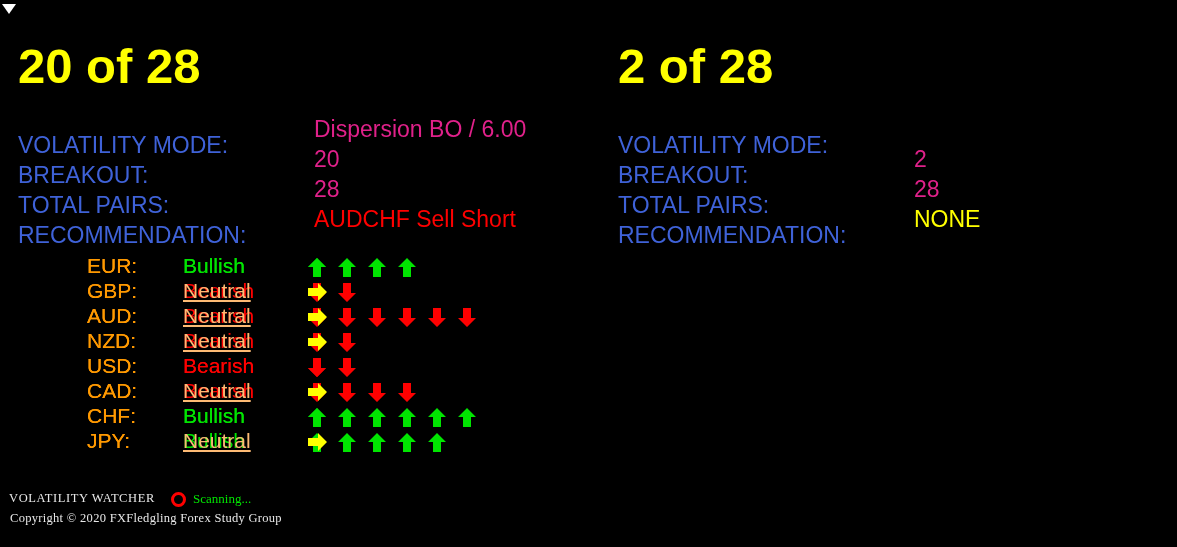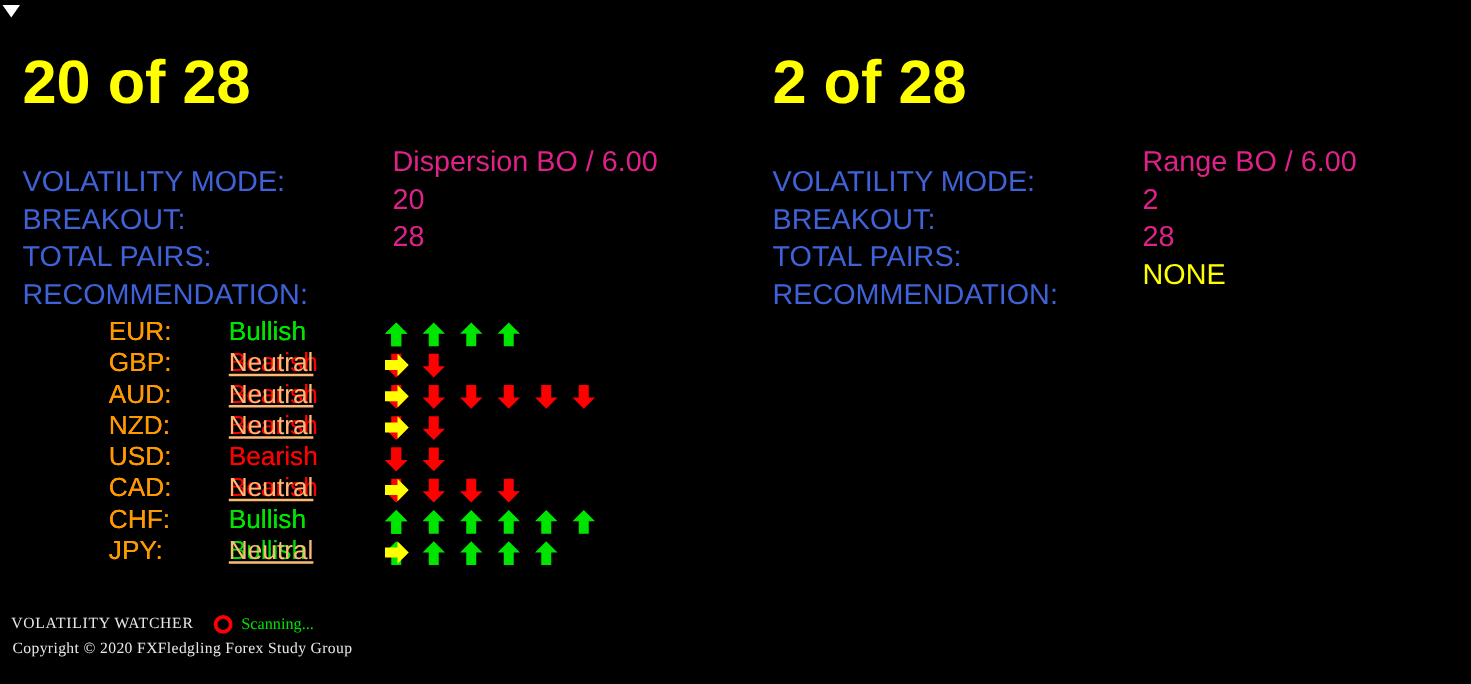--- a/index.html
+++ b/index.html
@@ -201,20 +201,21 @@
       <div class="summary-row">
         <span class="summary-label">BREAKOUT:</span>
         <span class="summary-value v-pink">20</span>
       </div>
       <div class="summary-row">
         <span class="summary-label">TOTAL PAIRS:</span>
         <span class="summary-value v-pink">28</span>
       </div>
       <div class="summary-row">
         <span class="summary-label">RECOMMENDATION:</span>
+        <span class="summary-value v-red">AUDCHF Sell Short</span>
       </div>
     </div>
 
     <div class="currencies">
       <div class="cur-row">
         <span class="cur-code">EUR:</span>
         <span class="cur-state s-bullish">Bullish</span>
         <span class="cur-arrows">
             <span class="arrow">
               <svg width="22" height="22" viewBox="0 0 22 22" aria-hidden="true">
@@ -412,21 +413,20 @@
       </div>
     </div>
   </div>
 
   <div class="panel" id="panel-right">
     <div class="panel-count">2 of 28</div>
 
     <div class="summary">
       <div class="summary-row">
         <span class="summary-label">VOLATILITY MODE:</span>
-        <span class="summary-value v-pink">Range BO / 6.00</span>
       </div>
       <div class="summary-row">
         <span class="summary-label">BREAKOUT:</span>
         <span class="summary-value v-pink">2</span>
       </div>
       <div class="summary-row">
         <span class="summary-label">TOTAL PAIRS:</span>
         <span class="summary-value v-pink">28</span>
       </div>
       <div class="summary-row">

